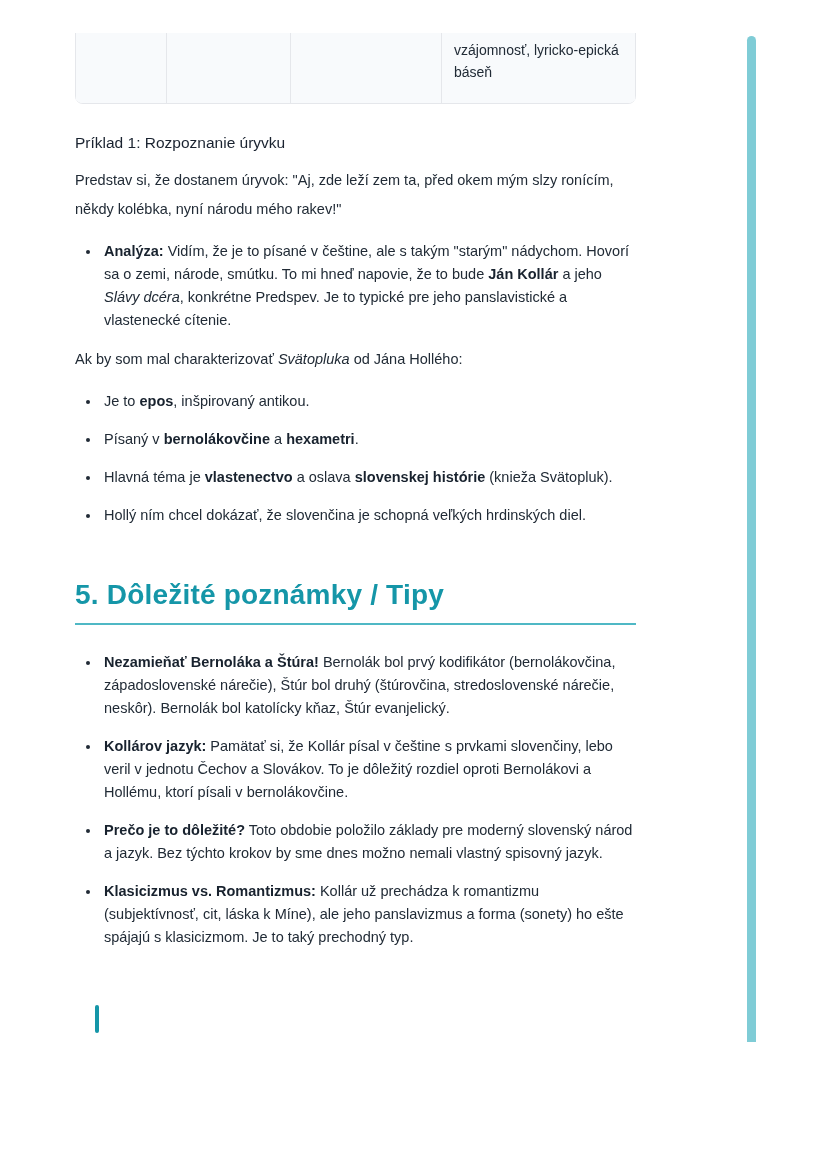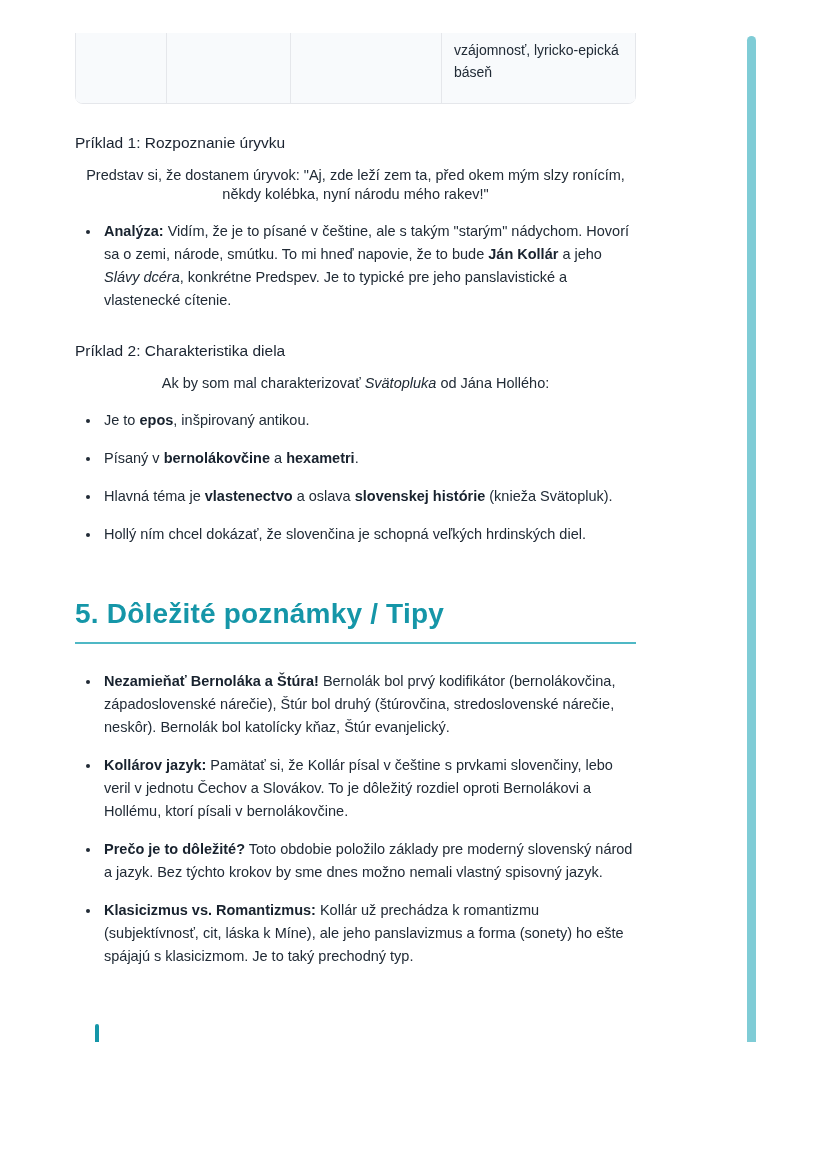--- a/index.html
+++ b/index.html
@@ -43,23 +43,22 @@
 
   
   h3.sub-heading {
     font-size: 15.5px;
     font-weight: 400;
     color: #1a2330;
     margin: 30px 0 14px 0;
   }
   p.body-text {
     font-size: 14.5px;
-    line-height: 19px;
+    line-height: 29px;
     margin: 0 0 6px 0;
-    text-align: center;
   }
   ul.bullet-list {
     margin: 16px 0 0 0;
     padding: 0 0 0 26px;
   }
   ul.bullet-list li {
     font-size: 14.5px;
     line-height: 23px;
     margin: 15px 0 13px 0;
     padding-left: 3px;
@@ -125,21 +124,20 @@
       <div class="cell"></div>
       <div class="cell">vzájomnosť, lyricko-epická báseň</div>
     </div>
 
     <h3 class="sub-heading">Príklad 1: Rozpoznanie úryvku</h3>
     <p class="body-text"><span>Predstav si, že dostanem úryvok: "Aj, zde leží zem ta, před okem mým slzy ronícím, někdy kolébka, nyní národu mého rakev!"</span></p>
     <ul class="bullet-list">
       <li><span><strong>Analýza:</strong><span> Vidím, že je to písané v češtine, ale s takým "starým" nádychom. Hovorí sa o zemi, národe, smútku. To mi hneď napovie, že to bude </span><strong>Ján Kollár</strong><span> a jeho </span><em>Slávy dcéra</em><span>, konkrétne Predspev. Je to typické pre jeho panslavistické a vlastenecké cítenie.</span></span></li>
     </ul>
 
-    <h3 class="sub-heading">Príklad 2: Charakteristika diela</h3>
     <p class="body-text"><span>Ak by som mal charakterizovať </span><em>Svätopluka</em><span> od Jána Hollého:</span></p>
     <ul class="bullet-list">
       <li><span><span>Je to </span><strong>epos</strong><span>, inšpirovaný antikou.</span></span></li>
       <li><span><span>Písaný v </span><strong>bernolákovčine</strong><span> a </span><strong>hexametri</strong><span>.</span></span></li>
       <li><span><span>Hlavná téma je </span><strong>vlastenectvo</strong><span> a oslava </span><strong>slovenskej histórie</strong><span> (knieža Svätopluk).</span></span></li>
       <li><span><span>Hollý ním chcel dokázať, že slovenčina je schopná veľkých hrdinských diel.</span></span></li>
     </ul>
 
     <h2 class="section-heading">5. Dôležité poznámky / Tipy</h2>
     <div class="section-rule"></div>

